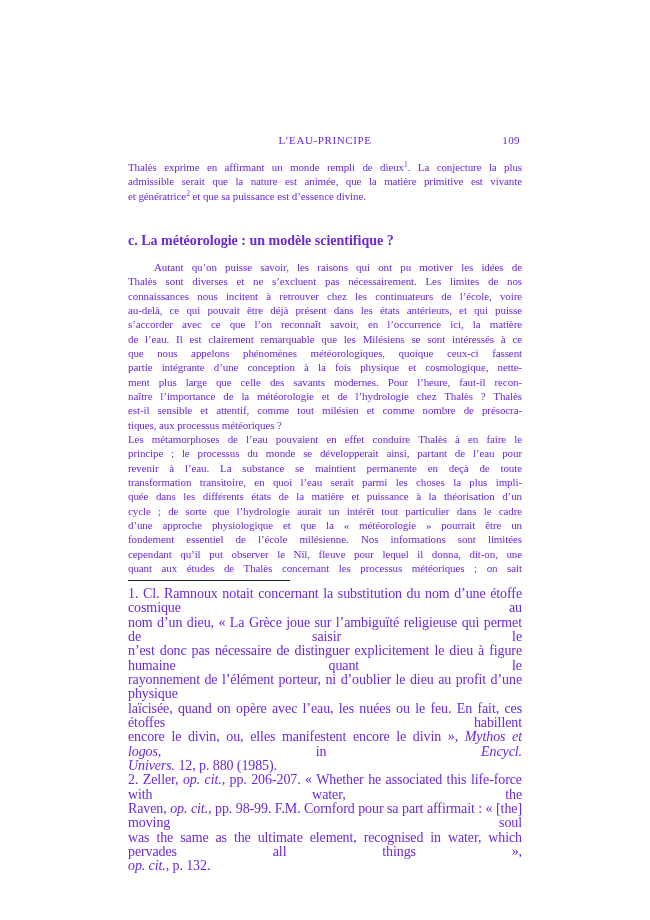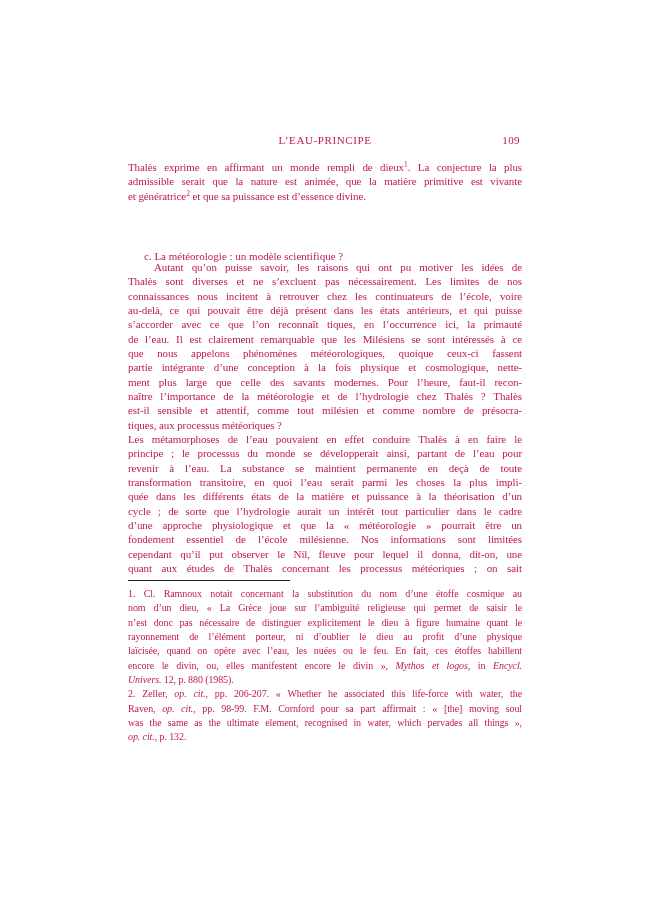--- a/index.html
+++ b/index.html
@@ -2,21 +2,21 @@
 <html><head>
 <meta charset="utf-8">
 <style>
   html, body { margin: 0; padding: 0; background: #ffffff; }
   .page {
     position: relative;
     width: 650px;
     height: 920px;
     background: #ffffff;
     font-family: "Liberation Serif", "DejaVu Serif", serif;
-    color: #be185d;
+    color: #6d28d9;
     overflow: hidden;
   }
   .textcol {
     position: absolute;
     left: 128px;
     top: 0;
     width: 394px;
     height: 680px;
   }
   .running-header {
@@ -29,27 +29,27 @@
     letter-spacing: 0.6px;
   }
   .page-number {
     position: absolute;
     right: 2px;
     top: 0;
     letter-spacing: 0.4px;
   }
   .block { position: absolute; left: 0; right: 0; }
   .body-text { font-size: 11px; line-height: 14.33px; letter-spacing: -0.1px; }
-  .footnote-text { font-size: 10px; line-height: 14.33px; letter-spacing: -0.1px; }
+  .footnote-text { font-size: 14px; line-height: 14.33px; letter-spacing: -0.1px; }
   .line { text-align: justify; text-align-last: justify; }
   .line.last { text-align-last: left; }
   .line.indent { text-indent: 26px; }
   .section-heading {
-    position: absolute; left: 0; right: 0; margin: 16px;
-    font-size: 11px; font-weight: normal; letter-spacing: 0;
+    position: absolute; left: 0; right: 0; margin: 0;
+    font-size: 14px; font-weight: bold; letter-spacing: 0;
     line-height: 15px;
   }
   .footnote-rule {
     position: absolute; left: 0; width: 162px; height: 0;
     border-top: 1.5px solid #1e1e1e;
   }
   .sup { font-size: 7.5px; vertical-align: 4px; line-height: 0; letter-spacing: 0; }
   .italic { font-style: italic; }
 </style>
 </head>
@@ -71,21 +71,21 @@
       </div>
 
     <h2 class="section-heading" style="top:233px">c. La météorologie : un modèle scientifique ?</h2>
 
     <div class="block body-text" style="top:260px">
       <div>
           <div class="line indent">Autant qu’on puisse savoir, les raisons qui ont pu motiver les idées de</div>
           <div class="line">Thalès sont diverses et ne s’excluent pas nécessairement. Les limites de nos</div>
           <div class="line">connaissances nous incitent à retrouver chez les continuateurs de l’école, voire</div>
           <div class="line">au-delà, ce qui pouvait être déjà présent dans les états antérieurs, et qui puisse</div>
-          <div class="line">s’accorder avec ce que l’on reconnaît tiques, en l’occurrence ici, la primauté</div>
+          <div class="line">s’accorder avec ce que l’on reconnaît savoir, en l’occurrence ici, la matière</div>
           <div class="line">de l’eau. Il est clairement remarquable que les Milésiens se sont intéressés à ce</div>
           <div class="line">que nous appelons phénomènes météorologiques, quoique ceux-ci fassent</div>
           <div class="line">partie intégrante d’une conception à la fois physique et cosmologique, nette-</div>
           <div class="line">ment plus large que celle des savants modernes. Pour l’heure, faut-il recon-</div>
           <div class="line">naître l’importance de la météorologie et de l’hydrologie chez Thalès ? Thalès</div>
           <div class="line">est-il sensible et attentif, comme tout milésien et comme nombre de présocra-</div>
           <div class="line last">tiques, aux processus météoriques ?</div>
         </div>
       <div>
           <div class="line">Les métamorphoses de l’eau pouvaient en effet conduire Thalès à en faire le</div>

